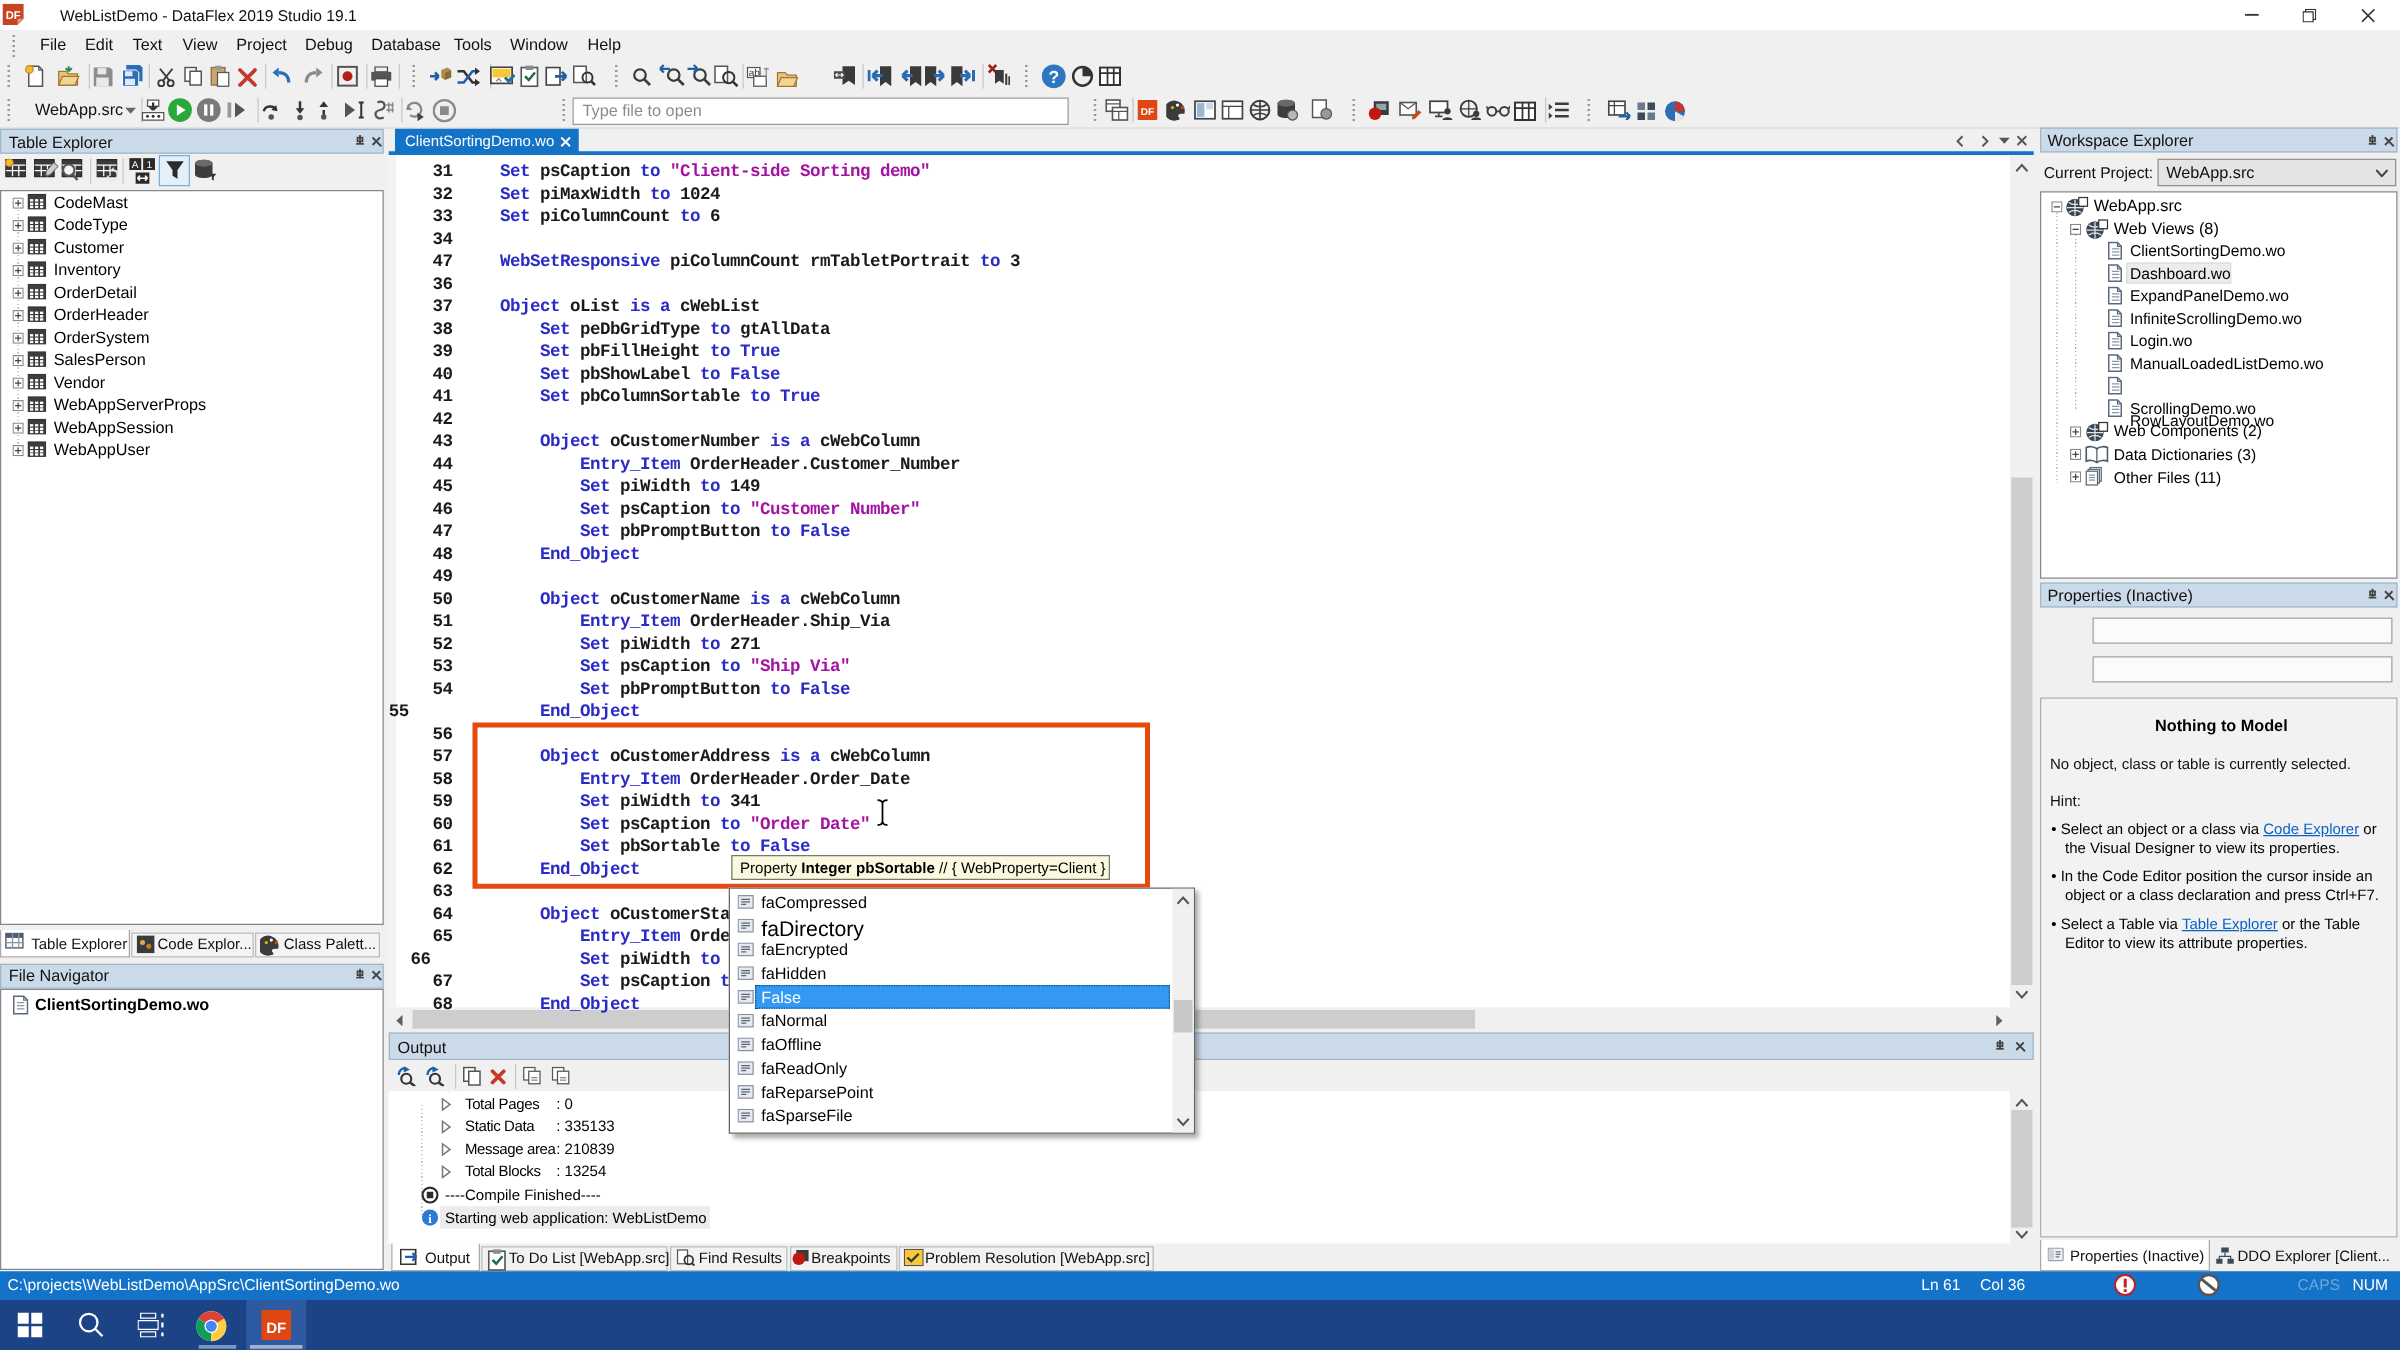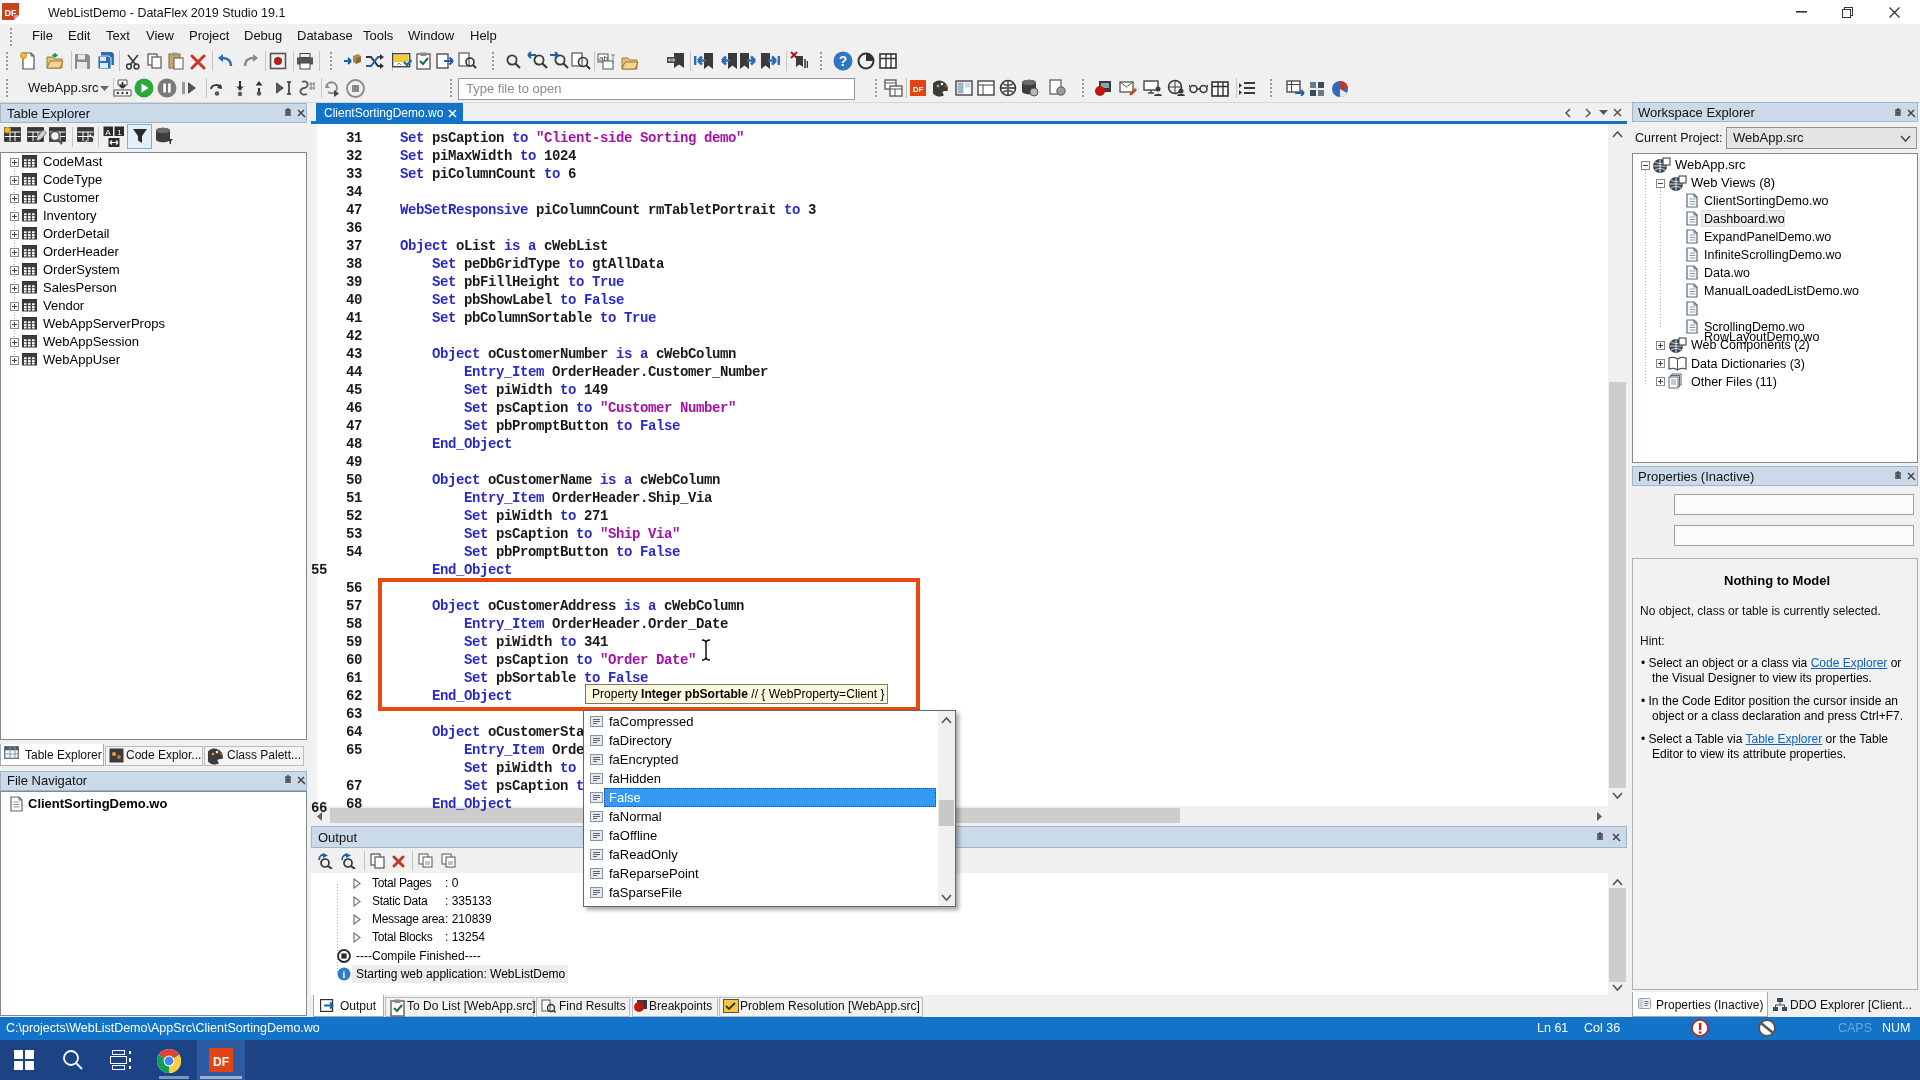--- a/index.html
+++ b/index.html
@@ -766,21 +766,21 @@
 <div class="mono ab" style="left:464px;top:651px;color:#1a1a1a"><span class="k">Set </span>psCaption <span class="k">to </span><span class="s">"Order Date"</span></div>
 <div class="mono ab" style="left:311px;top:669px;width:51px;text-align:right;color:#1a1a1a">61</div>
 <div class="mono ab" style="left:464px;top:669px;color:#1a1a1a"><span class="k">Set </span>pbSortable <span class="k">to False</span></div>
 <div class="mono ab" style="left:311px;top:687px;width:51px;text-align:right;color:#1a1a1a">62</div>
 <div class="mono ab" style="left:432px;top:687px;color:#1a1a1a"><span class="k">End_Object</span></div>
 <div class="mono ab" style="left:311px;top:705px;width:51px;text-align:right;color:#1a1a1a">63</div>
 <div class="mono ab" style="left:311px;top:723px;width:51px;text-align:right;color:#1a1a1a">64</div>
 <div class="mono ab" style="left:432px;top:723px;color:#1a1a1a"><span class="k">Object </span>oCustomerStatus <span class="k">is a </span>cWebColumn</div>
 <div class="mono ab" style="left:311px;top:741px;width:51px;text-align:right;color:#1a1a1a">65</div>
 <div class="mono ab" style="left:464px;top:741px;color:#1a1a1a"><span class="k">Entry_Item </span>OrderHeader.Terms</div>
-<div class="mono ab" style="left:311px;top:799px;width:51px;text-align:left;color:#1a1a1a">66</div>
+<div class="mono ab" style="left:311px;top:759px;width:51px;text-align:center;color:#1a1a1a">66</div>
 <div class="mono ab" style="left:464px;top:759px;color:#1a1a1a"><span class="k">Set </span>piWidth <span class="k">to </span>200</div>
 <div class="mono ab" style="left:311px;top:777px;width:51px;text-align:right;color:#1a1a1a">67</div>
 <div class="mono ab" style="left:464px;top:777px;color:#1a1a1a"><span class="k">Set </span>psCaption <span class="k">to </span><span class="s">"Status"</span></div>
 <div class="mono ab" style="left:311px;top:795px;width:51px;text-align:right;color:#1a1a1a">68</div>
 <div class="mono ab" style="left:432px;top:795px;color:#1a1a1a"><span class="k">End_Object</span></div>
 <div class="ab" style="left:378px;top:578px;width:542px;height:133px;border:4px solid #e8490e;z-index:10"></div>
 <svg class="ab" style="left:700px;top:639px;z-index:40" width="12" height="22" viewBox="0 0 12 22">
     <path d="M2 1c2 0 4 1 4 3v5m0 0v9c0 2-2 3-4 3m8 0c-2 0-4-1-4-3v-9m0-5c0-2 2-3 4-3" stroke="#000" stroke-width="1.4" fill="none"></path>
   </svg>
 <div class="ab" style="left:585px;top:684px;width:303px;height:20px;background:#fbf8e0;border:1px solid #7a7a6a;z-index:20"></div>
@@ -788,21 +788,21 @@
 <div class="ab" style="left:583px;top:710px;width:373px;height:197px;background:#fff;border:1px solid #666;box-shadow:3px 3px 4px rgba(0,0,0,0.35);z-index:30"></div>
 <svg class="ab" style="left:590px;top:716px;z-index:32" width="14" height="12" viewBox="0 0 14 12">
     <rect x="0.5" y="0.5" width="12" height="10" fill="#e6e9ee" stroke="#8a93a3"></rect>
     <path d="M3 3.5h7M3 5.5h7M3 7.5h4" stroke="#5a6474"></path>
   </svg>
 <div class="t" style="left:609px;top:715px;font-size:13px;color:#000;z-index:32">faCompressed</div>
 <svg class="ab" style="left:590px;top:735px;z-index:32" width="14" height="12" viewBox="0 0 14 12">
     <rect x="0.5" y="0.5" width="12" height="10" fill="#e6e9ee" stroke="#8a93a3"></rect>
     <path d="M3 3.5h7M3 5.5h7M3 7.5h4" stroke="#5a6474"></path>
   </svg>
-<div class="t" style="left:609px;top:734px;font-size:13px;color:#000;z-index:32">faDirectory</div>
+<div class="t" style="left:609px;top:734px;font-size:17px;color:#000;z-index:32">faDirectory</div>
 <svg class="ab" style="left:590px;top:754px;z-index:32" width="14" height="12" viewBox="0 0 14 12">
     <rect x="0.5" y="0.5" width="12" height="10" fill="#e6e9ee" stroke="#8a93a3"></rect>
     <path d="M3 3.5h7M3 5.5h7M3 7.5h4" stroke="#5a6474"></path>
   </svg>
 <div class="t" style="left:609px;top:753px;font-size:13px;color:#000;z-index:32">faEncrypted</div>
 <svg class="ab" style="left:590px;top:773px;z-index:32" width="14" height="12" viewBox="0 0 14 12">
     <rect x="0.5" y="0.5" width="12" height="10" fill="#e6e9ee" stroke="#8a93a3"></rect>
     <path d="M3 3.5h7M3 5.5h7M3 7.5h4" stroke="#5a6474"></path>
   </svg>
 <div class="t" style="left:609px;top:772px;font-size:13px;color:#000;z-index:32">faHidden</div>
@@ -1020,21 +1020,21 @@
     <path d="M1 1h7 l3 3v10 H1z" fill="#fff" stroke="#5a6a7a" stroke-width="1.2"></path>
     <path d="M8 1v3h3" fill="none" stroke="#5a6a7a"></path>
     <path d="M3.5 6h6M3.5 8.5h6M3.5 11h6" stroke="#8a98a8"></path>
   </svg>
 <div class="t" style="left:1704px;top:248px;font-size:12.5px;color:#000;font-weight:normal;">InfiniteScrollingDemo.wo</div>
 <svg class="ab" style="left:1686px;top:265px;" width="12" height="15" viewBox="0 0 12 15">
     <path d="M1 1h7 l3 3v10 H1z" fill="#fff" stroke="#5a6a7a" stroke-width="1.2"></path>
     <path d="M8 1v3h3" fill="none" stroke="#5a6a7a"></path>
     <path d="M3.5 6h6M3.5 8.5h6M3.5 11h6" stroke="#8a98a8"></path>
   </svg>
-<div class="t" style="left:1704px;top:266px;font-size:12.5px;color:#000;font-weight:normal;">Data.wo</div>
+<div class="t" style="left:1704px;top:266px;font-size:12.5px;color:#000;font-weight:normal;">Login.wo</div>
 <svg class="ab" style="left:1686px;top:283px;" width="12" height="15" viewBox="0 0 12 15">
     <path d="M1 1h7 l3 3v10 H1z" fill="#fff" stroke="#5a6a7a" stroke-width="1.2"></path>
     <path d="M8 1v3h3" fill="none" stroke="#5a6a7a"></path>
     <path d="M3.5 6h6M3.5 8.5h6M3.5 11h6" stroke="#8a98a8"></path>
   </svg>
 <div class="t" style="left:1704px;top:284px;font-size:12.5px;color:#000;font-weight:normal;">ManualLoadedListDemo.wo</div>
 <svg class="ab" style="left:1686px;top:301px;" width="12" height="15" viewBox="0 0 12 15">
     <path d="M1 1h7 l3 3v10 H1z" fill="#fff" stroke="#5a6a7a" stroke-width="1.2"></path>
     <path d="M8 1v3h3" fill="none" stroke="#5a6a7a"></path>
     <path d="M3.5 6h6M3.5 8.5h6M3.5 11h6" stroke="#8a98a8"></path>

